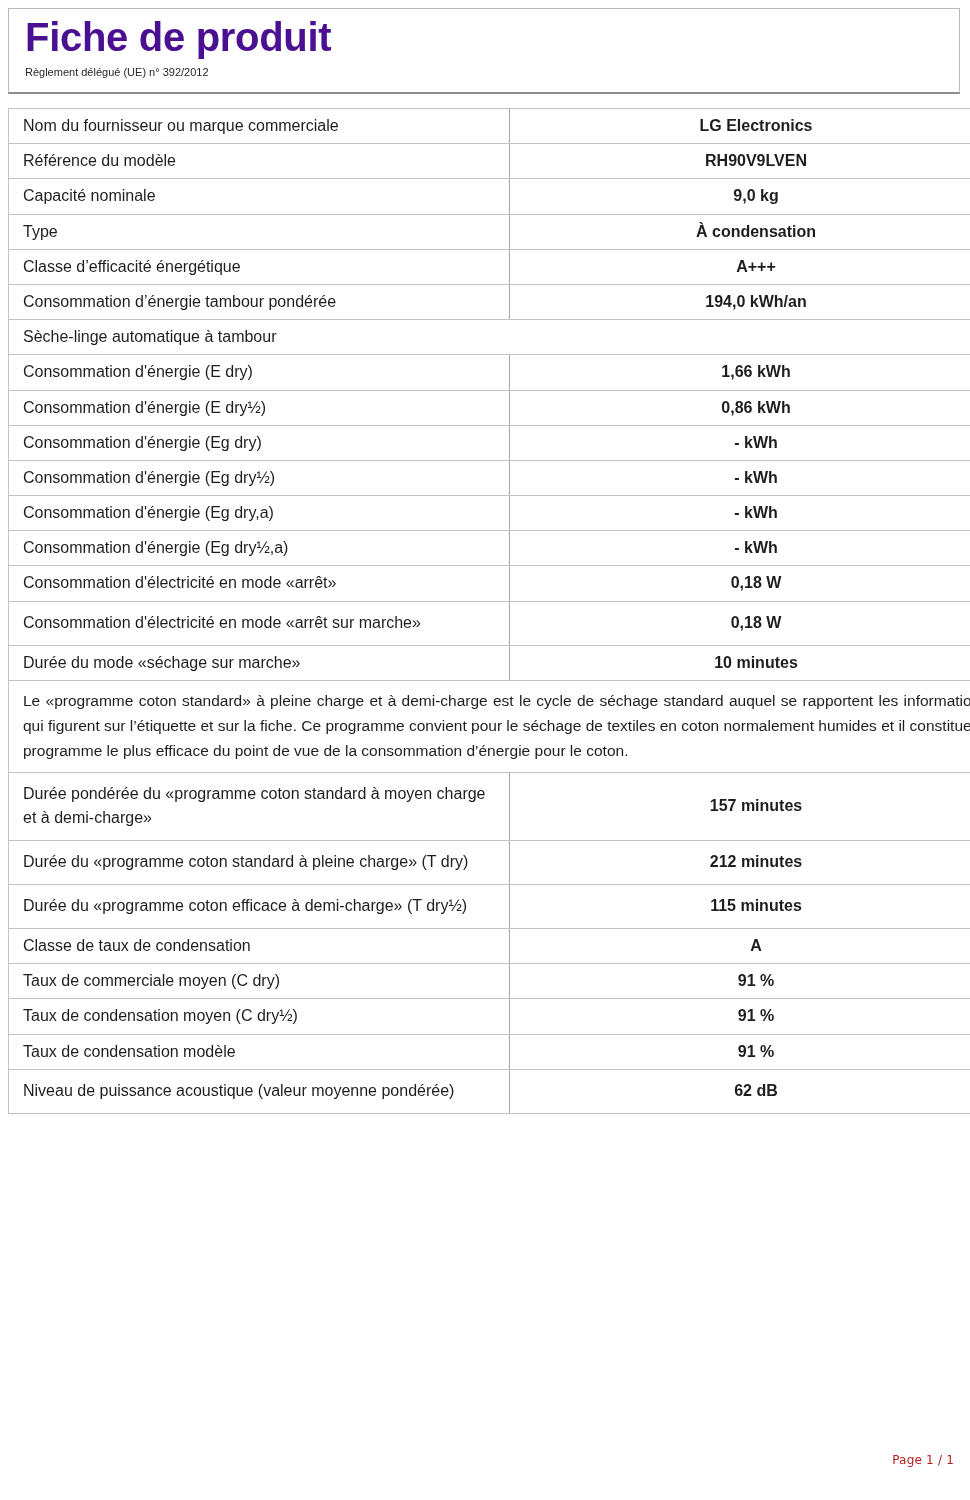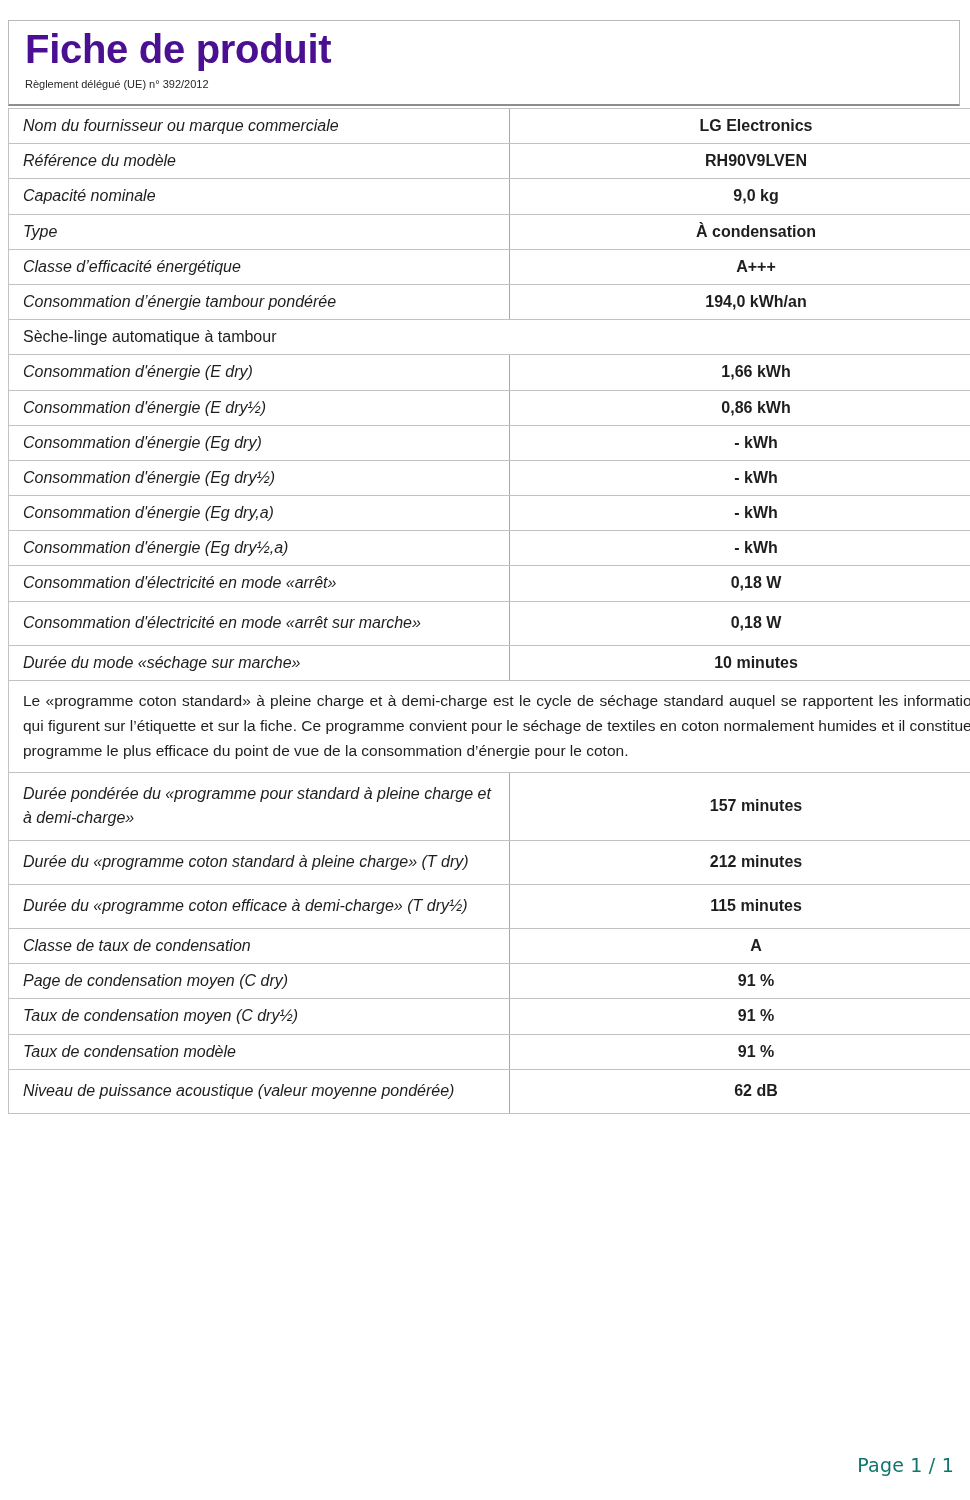--- a/index.html
+++ b/index.html
@@ -21,21 +21,21 @@
     left: 0; top: 0;
     width: 970px;
     height: 1500px;
     box-sizing: border-box;
   }
 
   
   .header-frame {
     position: absolute;
     left: 8px;
-    top: 20px;
+    top: 8px;
     width: 952px;
     box-sizing: border-box;
     border-left: 1px solid #b9b9b9;
     border-right: 1px solid #b9b9b9;
     border-top: 1px solid #b9b9b9;
     border-bottom: 2px solid #8e8e8e;
     padding: 0;
   }
   .doc-title {
     font-size: 40px;
@@ -75,21 +75,20 @@
   .spec-table tr > td:first-child {
     border-left: 1px solid #c2c2c2;
   }
   .spec-table tr > td:last-child {
     border-right: 1px solid #c2c2c2;
   }
   .col-label {
     width: 476px;
     padding: 5px 10px 6px 14px !important;
     line-height: 1.45;
-    font-style: italic;
   }
   .col-value {
     width: 476px;
     text-align: center;
     font-weight: bold;
     padding: 5px 8px 6px 8px !important;
     line-height: 1.45;
     border-left: 1px solid #a8a8a8 !important;
   }
   td.full-span {
@@ -110,24 +109,24 @@
   
   .two-line .col-label,
   .two-line .col-value {
     padding-top: 9px !important;
     padding-bottom: 11px !important;
   }
 
   .footer {
     position: absolute;
     right: 16px;
-    bottom: 24px;
+    bottom: 33px;
     font-family: "DejaVu Sans", sans-serif;
-    font-size: 19px;
-    color: #0f766e;
+    font-size: 12px;
+    color: #b91c1c;
     letter-spacing: 0.2px;
   }
 </style>
 </head>
 <body>
 
 <div class="page">
 
   <div class="header-frame">
     <div class="doc-title">Fiche de produit</div>
@@ -196,37 +195,37 @@
         <td class="col-value">0,18 W</td>
       </tr>
       <tr>
         <td class="col-label">Durée du mode «séchage sur marche»</td>
         <td class="col-value">10 minutes</td>
       </tr>
       <tr>
         <td class="note-cell" colspan="2">Le «programme coton standard» à pleine charge et à demi-charge est le cycle de séchage standard auquel se rapportent les informations qui figurent sur l’étiquette et sur la fiche. Ce programme convient pour le séchage de textiles en coton normalement humides et il constitue le programme le plus efficace du point de vue de la consommation d’énergie pour le coton.</td>
       </tr>
       <tr class="two-line">
-        <td class="col-label" style="width:420px">Durée pondérée du «programme pour standard à pleine charge et à demi-charge»</td>
+        <td class="col-label" style="width:420px">Durée pondérée du «programme coton standard à moyen charge et à demi-charge»</td>
         <td class="col-value">157 minutes</td>
       </tr>
       <tr class="two-line">
         <td class="col-label" style="width:400px">Durée du «programme coton standard à pleine charge» (T dry)</td>
         <td class="col-value">212 minutes</td>
       </tr>
       <tr class="two-line">
         <td class="col-label">Durée du «programme coton efficace à demi-charge» (T dry½)</td>
         <td class="col-value">115 minutes</td>
       </tr>
       <tr>
         <td class="col-label">Classe de taux de condensation</td>
         <td class="col-value">A</td>
       </tr>
       <tr>
-        <td class="col-label">Page de condensation moyen (C dry)</td>
+        <td class="col-label">Taux de commerciale moyen (C dry)</td>
         <td class="col-value">91 %</td>
       </tr>
       <tr>
         <td class="col-label">Taux de condensation moyen (C dry½)</td>
         <td class="col-value">91 %</td>
       </tr>
       <tr>
         <td class="col-label">Taux de condensation modèle</td>
         <td class="col-value">91 %</td>
       </tr>

